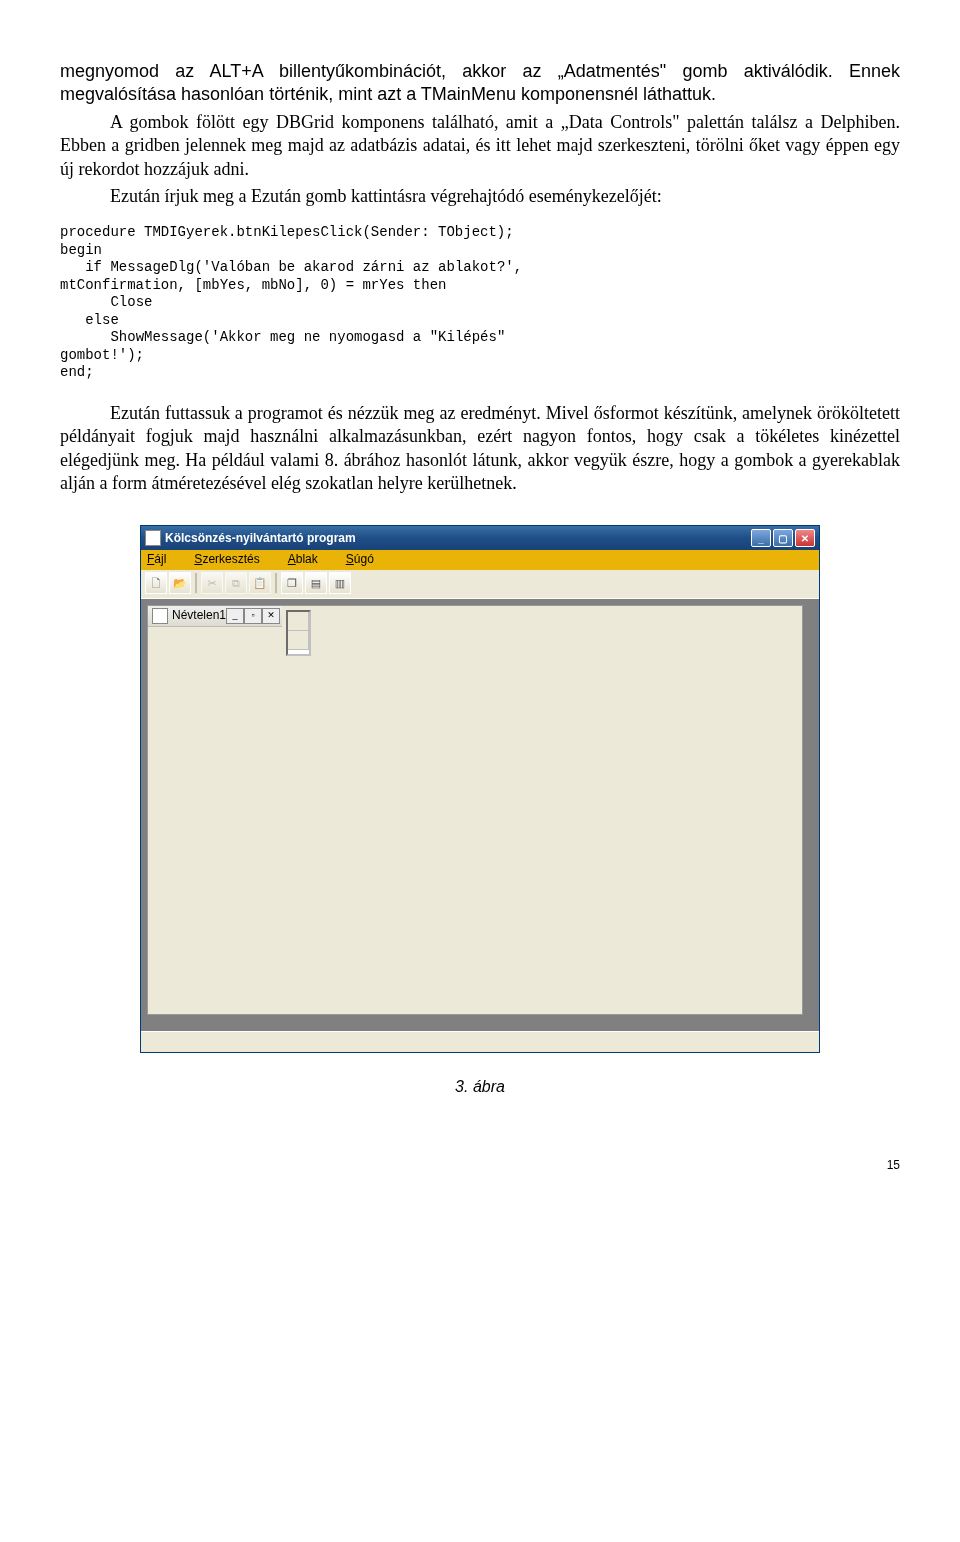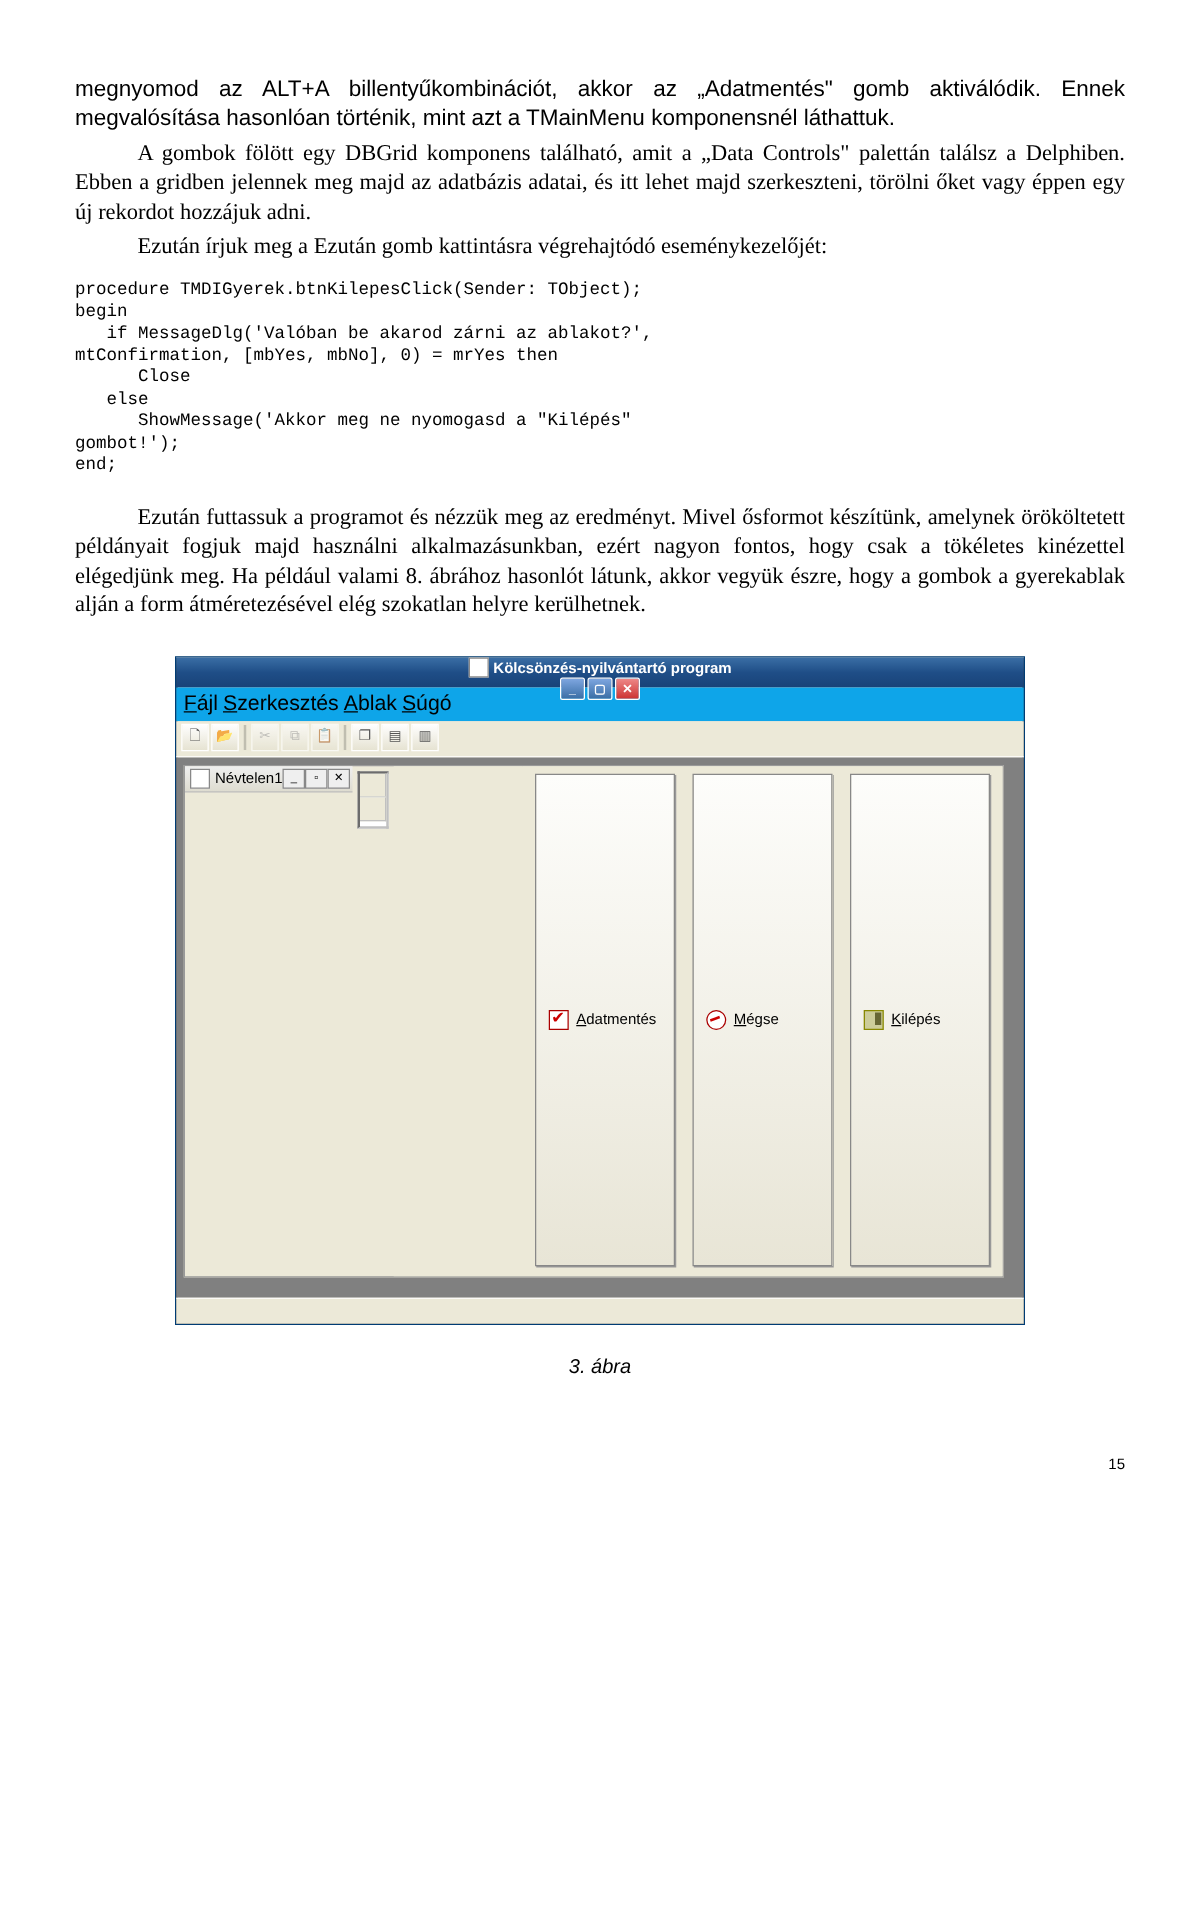--- a/index.html
+++ b/index.html
@@ -40,21 +40,20 @@
     .titlebar-main {
       background: linear-gradient(#3a6ea5, #1f4e87 50%, #184278);
       color: #fff;
       display: flex;
       align-items: center;
       justify-content: space-between;
       height: 24px;
       padding: 0 4px 0 4px;
       font-size: 12px;
       font-weight: bold;
-      flex-direction: column;
     }
     .titlebar-left {
       display: flex;
       align-items: center;
       gap: 4px;
     }
     .tb-icon {
       width: 14px; height: 14px;
       background: #fff;
       display: inline-block;
@@ -72,25 +71,25 @@
       display: flex;
       align-items: center;
       justify-content: center;
       font-size: 10px;
       color: #fff;
     }
     .tb-btn.close {
       background: linear-gradient(#e88, #c33);
     }
     .menubar {
-      background: #0ea5e9;
-      display: flex;
-      gap: 4px;
+      background: #eab308;
+      display: flex;
+      gap: 28px;
       padding: 2px 6px;
-      font-size: 17px;
+      font-size: 12px;
       color: #000;
     }
     .menubar span u { text-decoration: underline; }
     .toolbar {
       background: #ece9d8;
       display: flex;
       align-items: center;
       gap: 2px;
       padding: 2px 4px 4px 4px;
       border-bottom: 1px solid #fff;
@@ -281,34 +280,20 @@
         <div class="dbgrid">
           <div class="hdr-row">
               <div class="cell1"></div>
             </div>
           <div class="data-row">
               <div class="cell1"></div>
               <div class="cell2"></div>
             </div>
         </div>
         <div class="child-spacer"></div>
-        <div class="button-row">
-          <div class="winbtn">
-            <span class="bicon check"></span>
-            <span><u>A</u>datmentés</span>
-          </div>
-          <div class="winbtn">
-            <span class="bicon stop"></span>
-            <span><u>M</u>égse</span>
-          </div>
-          <div class="winbtn">
-            <span class="bicon door"></span>
-            <span><u>K</u>ilépés</span>
-          </div>
-        </div>
       </div>
     </div>
     <div class="statusbar"></div>
   </div>
 </div>
 
 <div class="caption">3. ábra</div>
 
 <div class="page-number">15</div>
 

